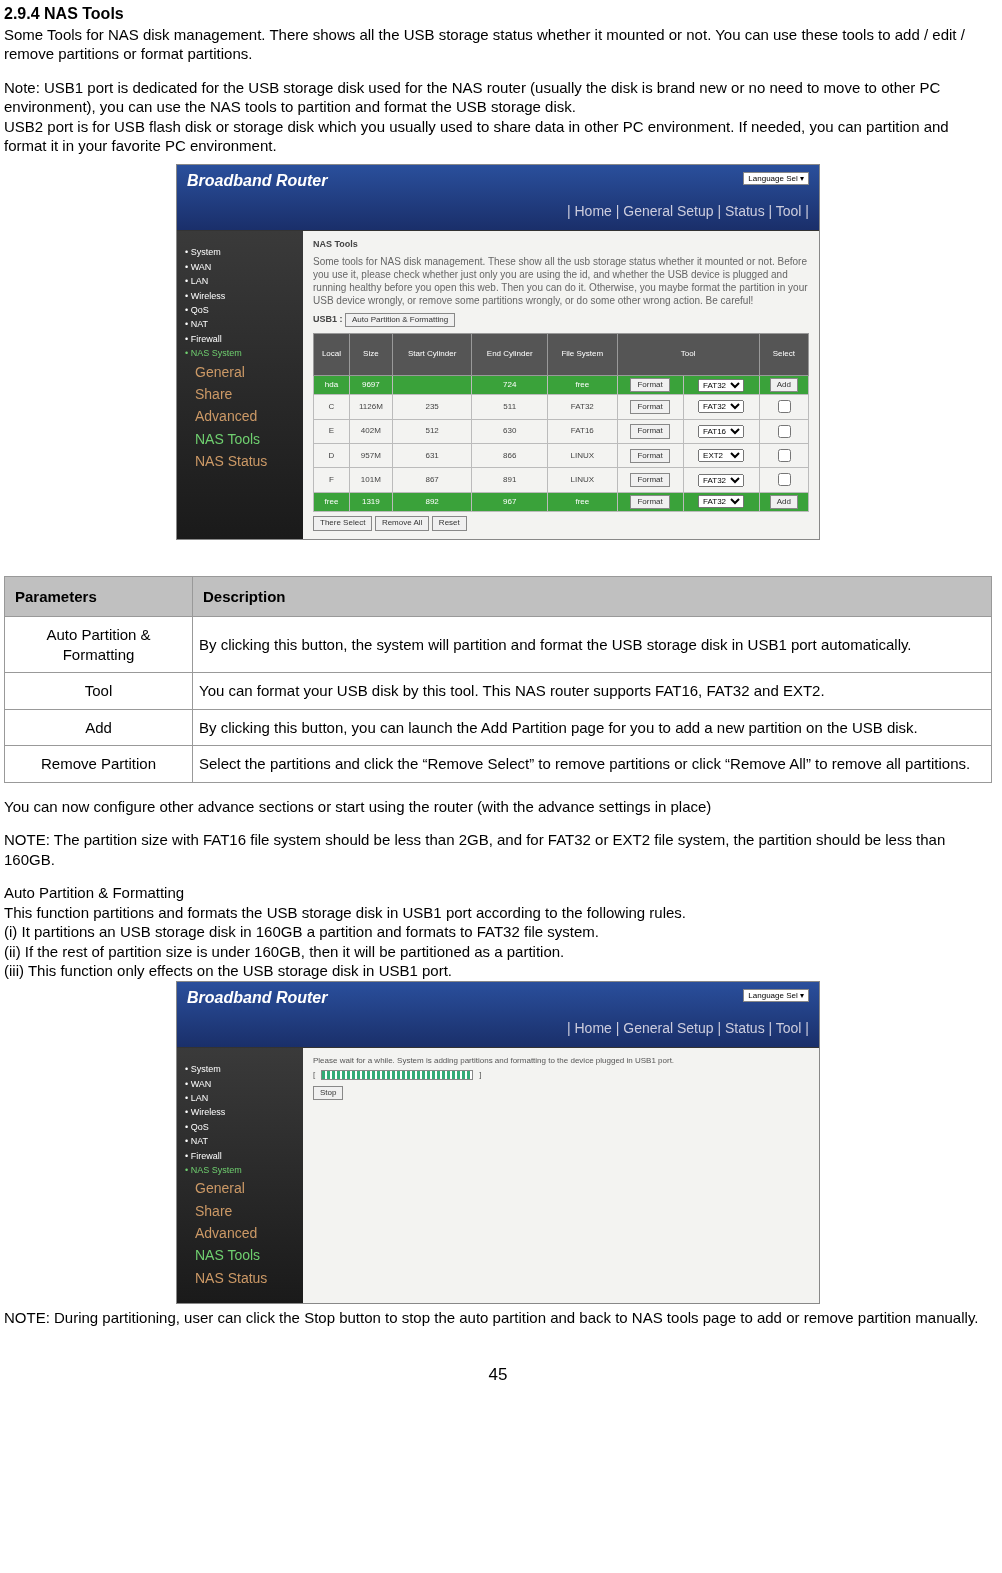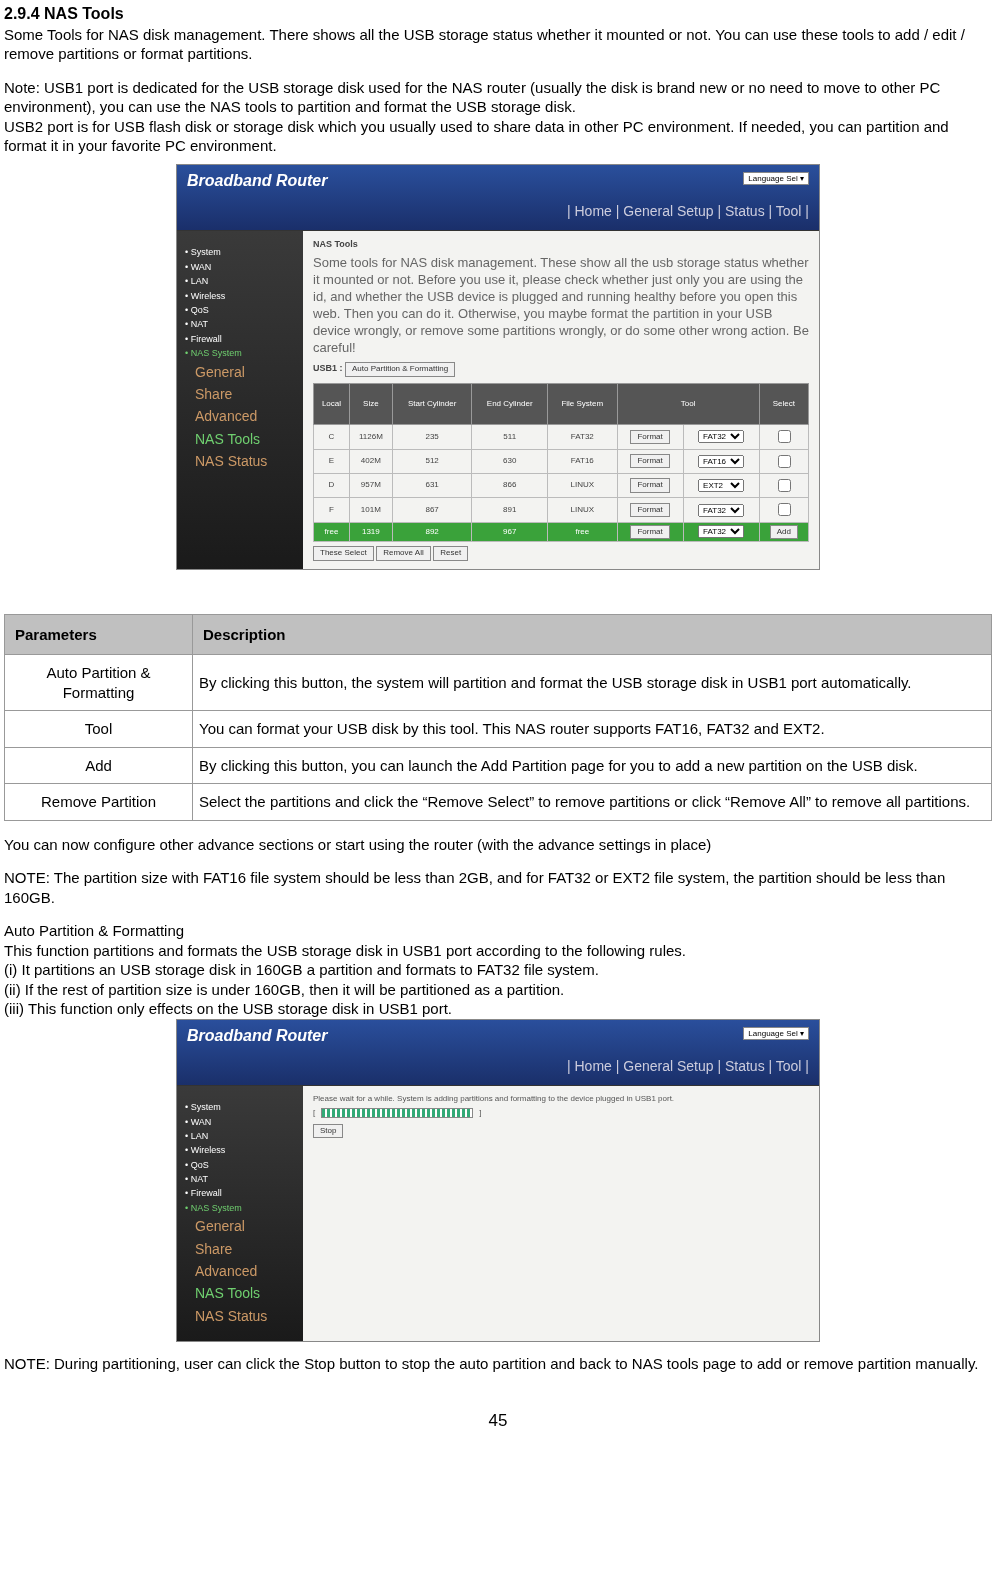--- a/index.html
+++ b/index.html
@@ -14,21 +14,21 @@
     .section-heading {
       font-weight: bold;
       font-size: 16px;
     }
     .bold { font-weight: normal; }
     .spacer { height: 14px; }
     .spacer-lg { height: 36px; }
 
     .router-box {
       width: 642px;
-      margin: 8px auto 8px auto;
+      margin: 8px auto 0 auto;
       border: 1px solid #888;
       background: #c4b5fd;
       font-size: 10px;
     }
     .router-header {
       background: linear-gradient(#2a4f9c, #1a2f6a);
       color: #fff;
       padding: 6px 10px 10px 10px;
       display: flex;
       justify-content: space-between;
@@ -65,21 +65,21 @@
     .router-nav .sub { margin-left: 10px; color: #c96; font-size: 14px; }
     .router-nav .sub.green { color: #6fcf6f; }
     .router-main {
       flex: 1;
       background: #f3f3f1;
       padding: 8px 10px;
       font-size: 9px;
       color: #444;
     }
     .router-main .sec-title { font-weight: bold; margin-bottom: 4px; }
-    .router-main .blurb { font-size: 13px; color: #666; line-height: 1.3; margin-bottom: 6px; }
+    .router-main .blurb { font-size: 10px; color: #666; line-height: 1.3; margin-bottom: 6px; }
     .usb-line { margin: 6px 0; }
     .mini-btn {
       display: inline-block;
       border: 1px solid #888;
       background: #f0f0f0;
       padding: 1px 6px;
       font-size: 8px;
       color: #333;
     }
     .disk-table { border-collapse: collapse; width: 100%; font-size: 8px; }
@@ -196,20 +196,30 @@
           <th>Local</th>
           <th>Size</th>
           <th>Start Cylinder</th>
           <th>End Cylinder</th>
           <th>File System</th>
           <th colspan="2">Tool</th>
           <th>Select</th>
         </tr>
           </thead>
         <tbody id="disk-rows">
+            <tr class="green">
+              <td>hda</td>
+              <td>9697</td>
+              <td></td>
+              <td>724</td>
+              <td>free</td>
+              <td><span class="mini-btn">Format</span></td>
+              <td><select><option>FAT32</option></select></td>
+              <td><span class="mini-btn">Add</span></td>
+            </tr>
             <tr>
               <td>C</td>
               <td>1126M</td>
               <td>235</td>
               <td>511</td>
               <td>FAT32</td>
               <td><span class="mini-btn">Format</span></td>
               <td><select><option>FAT32</option></select></td>
               <td><input type="checkbox" style=""></td>
             </tr>
@@ -249,21 +259,21 @@
               <td>892</td>
               <td>967</td>
               <td>free</td>
               <td><span class="mini-btn">Format</span></td>
               <td><select><option>FAT32</option></select></td>
               <td><span class="mini-btn">Add</span></td>
             </tr>
           </tbody>
       </table>
       <div class="under-btns">
-        <span class="mini-btn">These Select</span>
+        <span class="mini-btn">There Select</span>
         <span class="mini-btn">Remove All</span>
         <span class="mini-btn">Reset</span>
       </div>
     </div>
   </div>
 </div>
 
 <div class="spacer-lg"></div>
 
 <table class="params-table">

